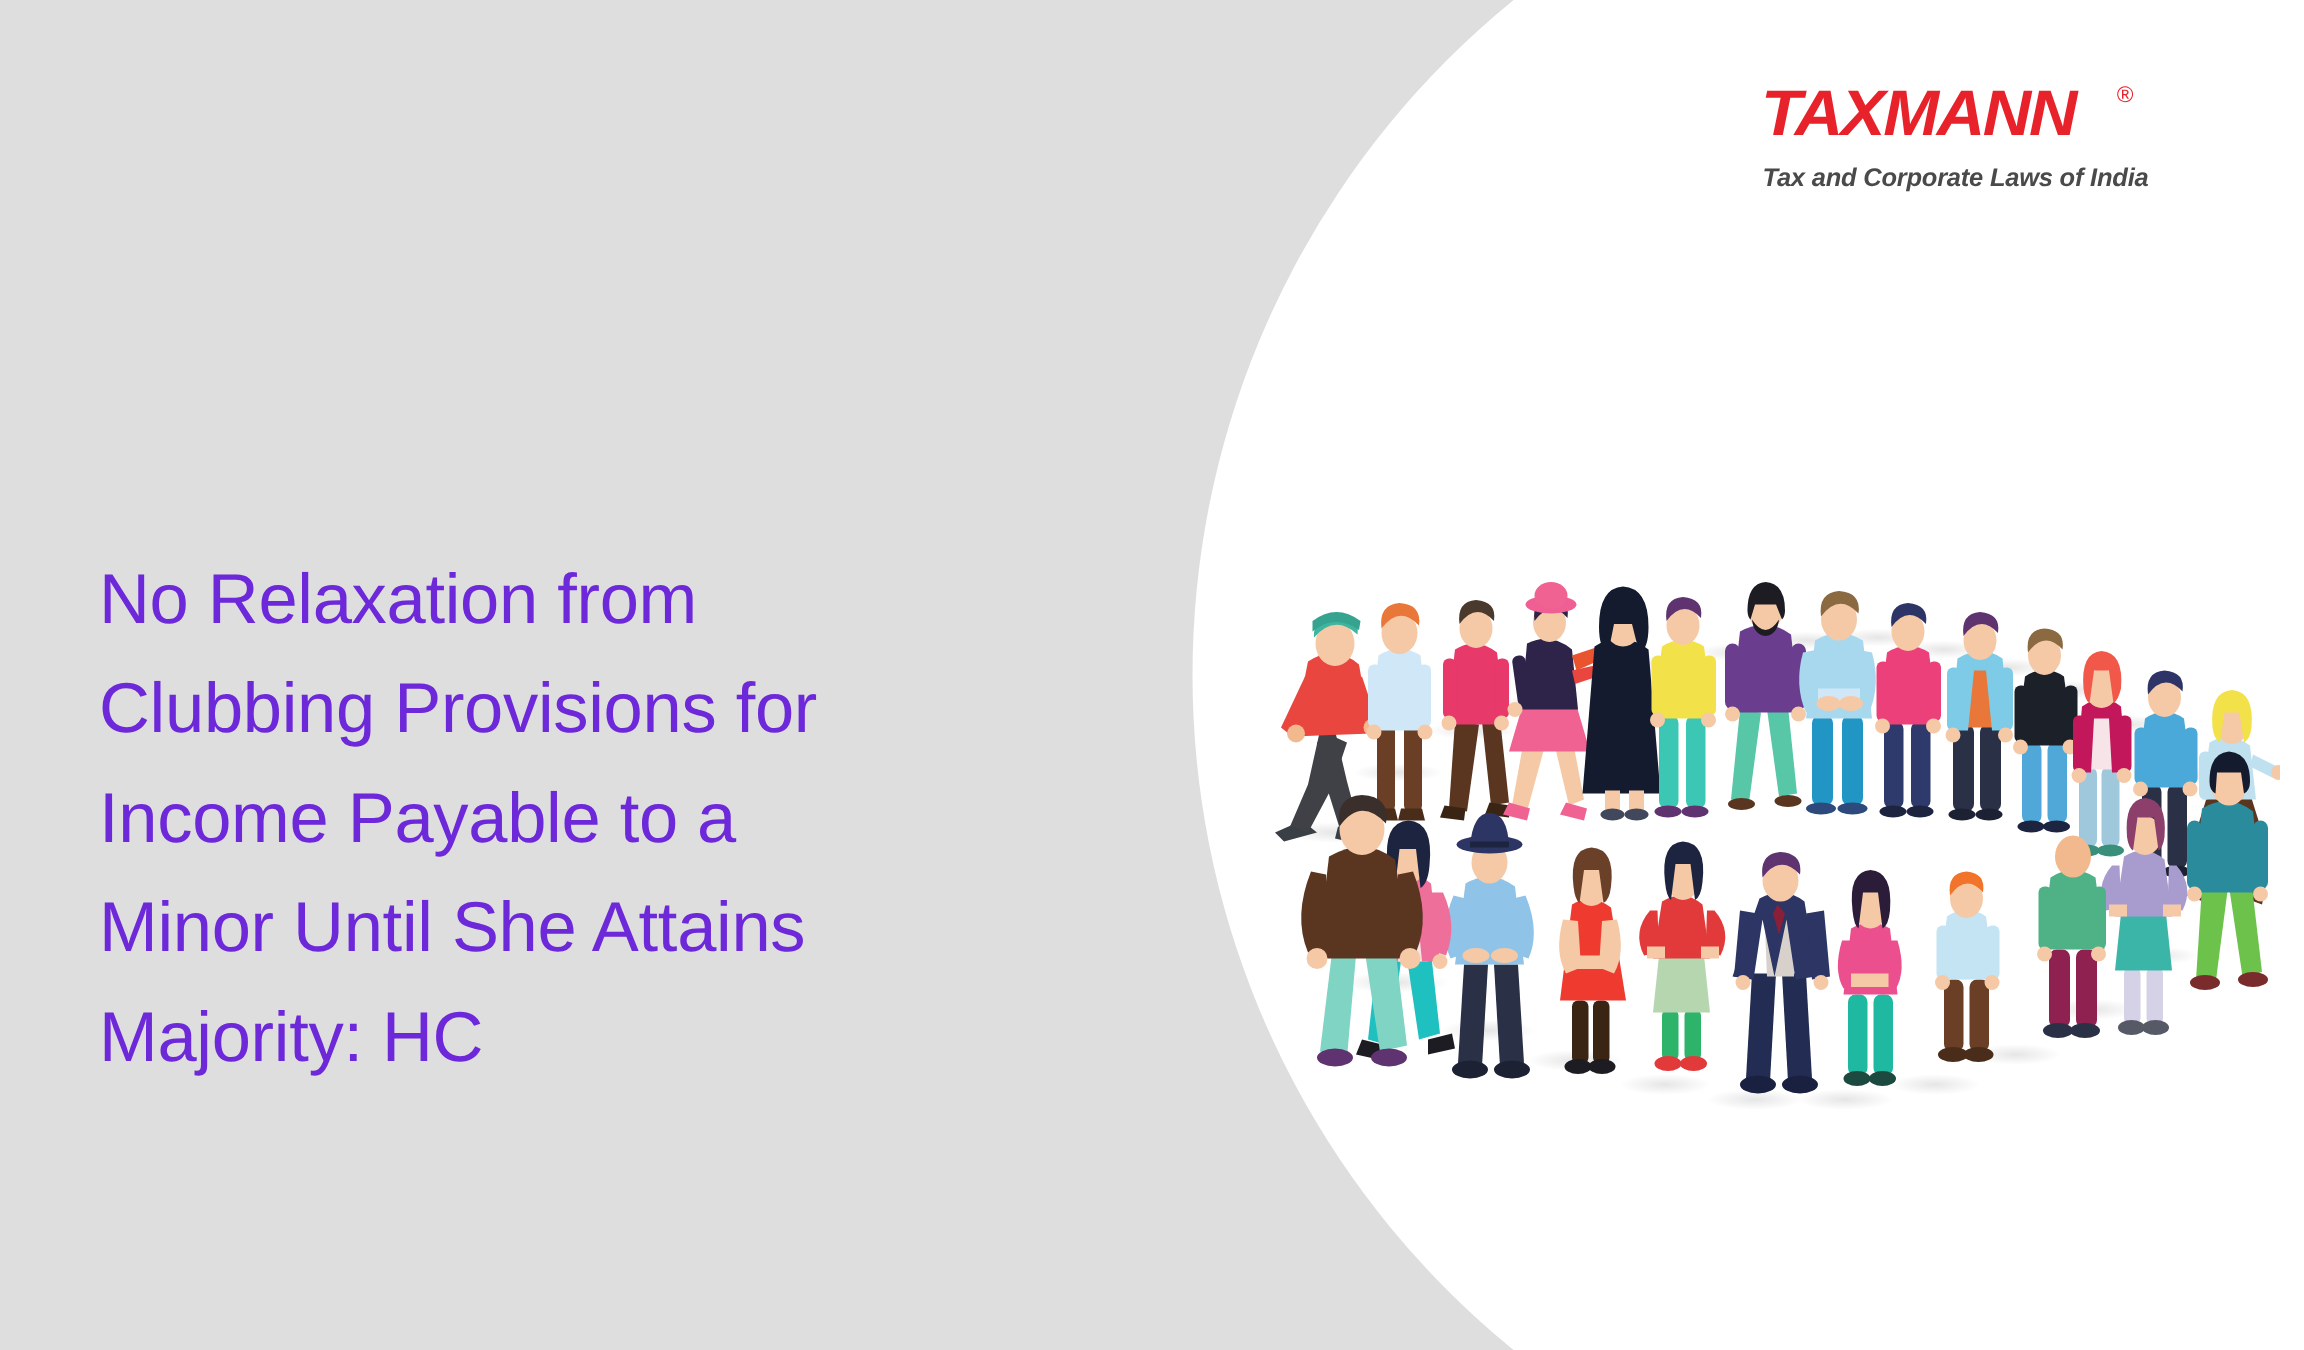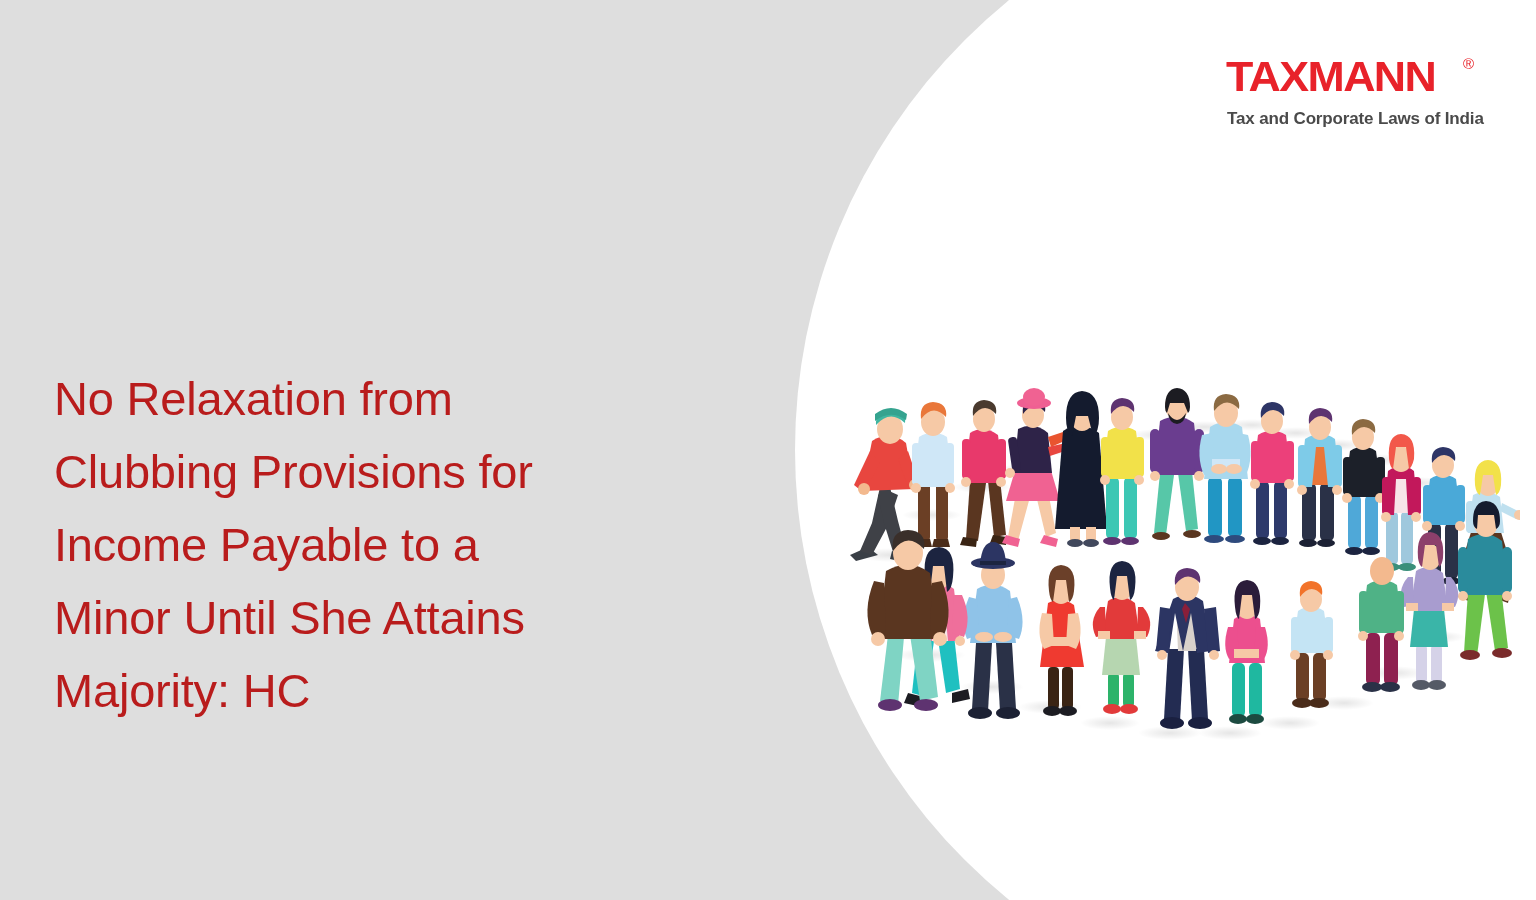--- a/index.html
+++ b/index.html
@@ -16,32 +16,32 @@
     position:absolute;
     left:795px; top:-130px;
     width:1160px; height:1160px;
     background:#ffffff;
     border-radius:50%;
   }
 
   
   .headline{
     position:absolute;
-    left:54px; top:362px;
+    left:66px; top:362px;
     width:690px;
-    color:#b91c1c;
+    color:#6d28d9;
     font-size:47px;
     font-weight:300;
     line-height:73px;
     letter-spacing:-0.2px;
     white-space:pre-line;
   }
 
   
-  .logo{position:absolute;left:1226px;top:52px;width:250px;height:90px;}
+  .logo{position:absolute;left:1174px;top:52px;width:250px;height:90px;font-style:italic;}
   .logo-word{
     position:absolute;left:0;top:0;
     font-size:43px;font-weight:bold;
     color:#e8222a;
     letter-spacing:-1.5px;
     line-height:48px;
     transform:scaleX(1.04);
     transform-origin:left top;
     font-family:"Liberation Sans","DejaVu Sans",sans-serif;
   }

